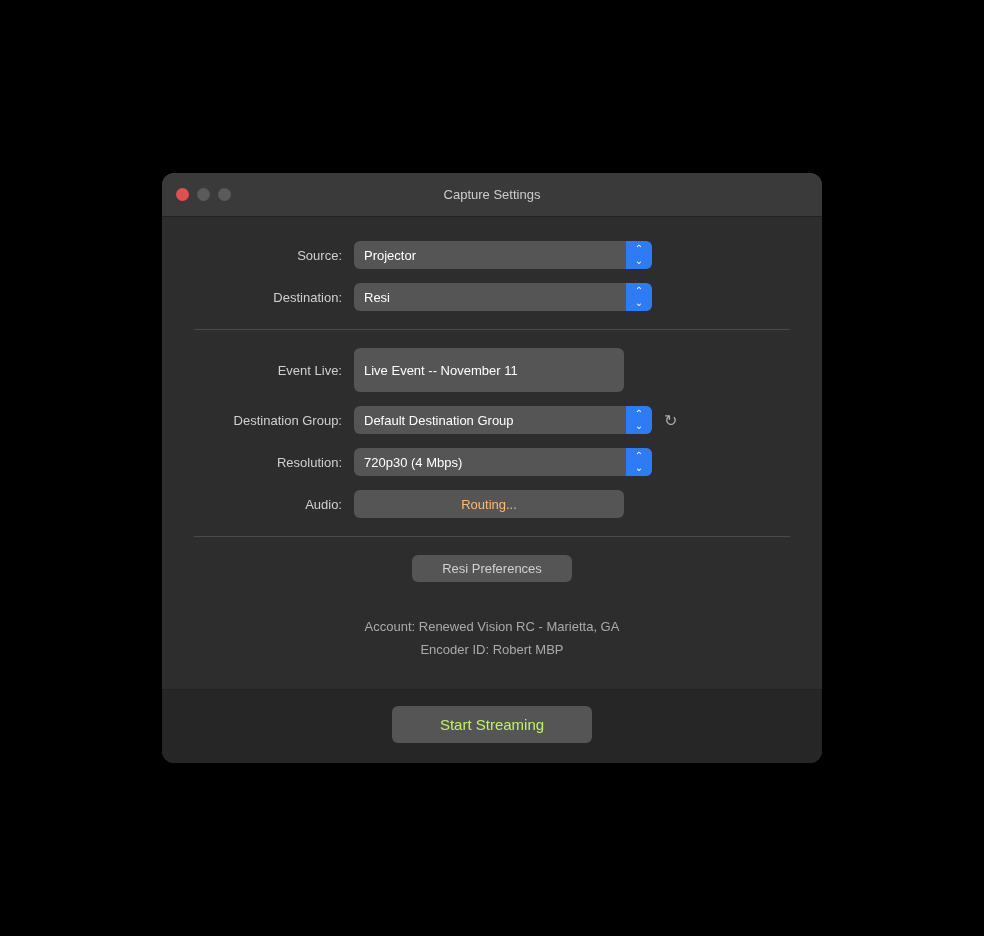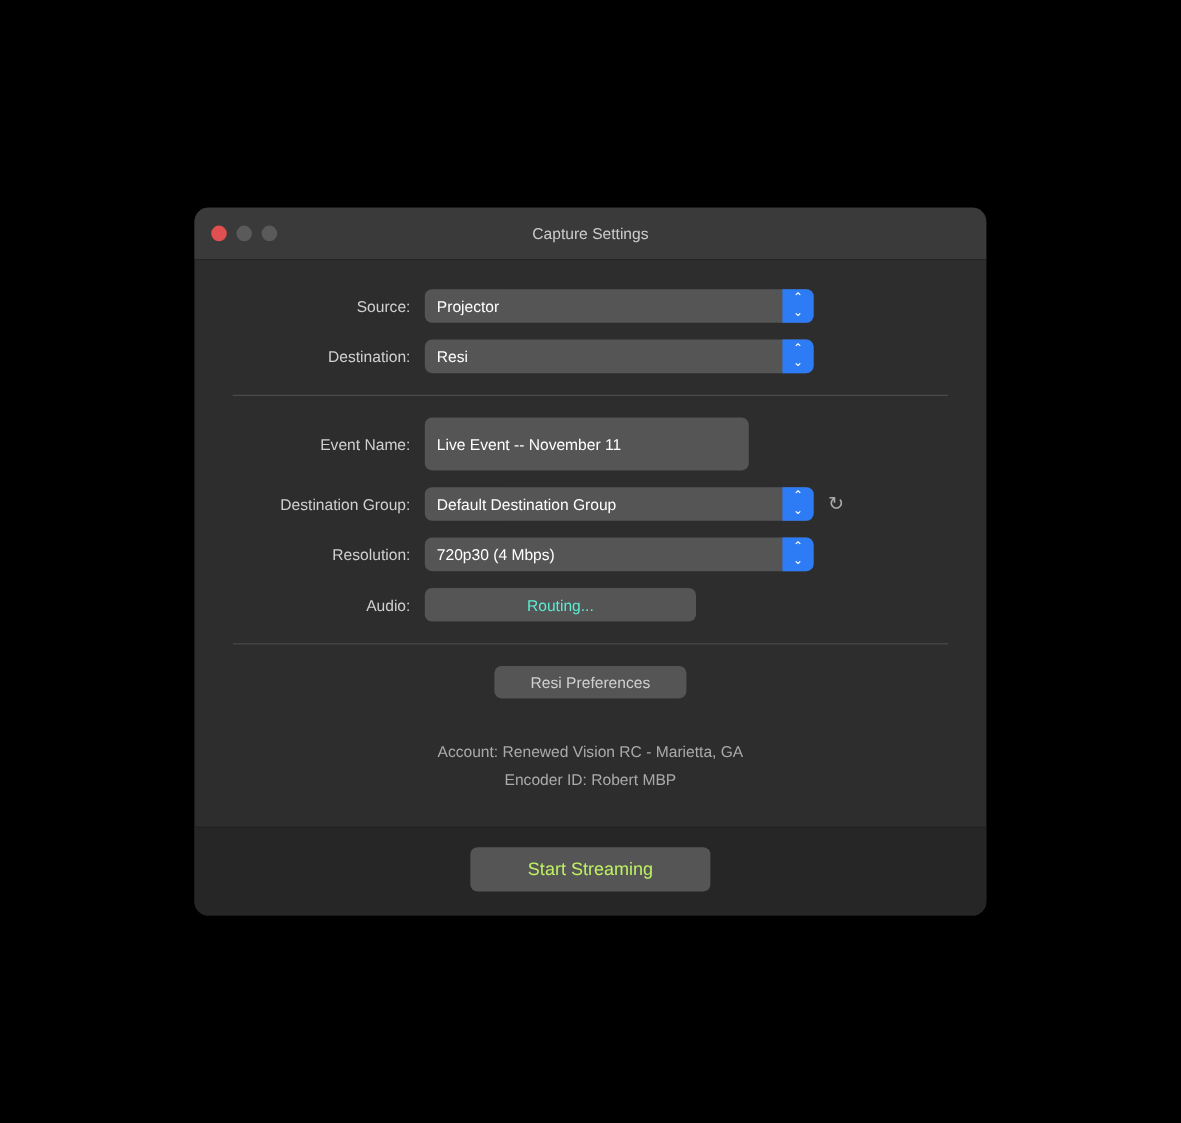--- a/index.html
+++ b/index.html
@@ -104,21 +104,21 @@
       appearance: none;
       -webkit-appearance: none;
       background: #555;
       color: #fff;
       border: none;
       border-radius: 6px;
       padding: 5px 30px 5px 10px;
       font-size: 13px;
       cursor: pointer;
       outline: none;
-      width: 324px;
+      width: 298px;
       height: 28px;
     }
 
     .select-arrow {
       position: absolute;
       right: 0;
       top: 0;
       bottom: 0;
       width: 26px;
       background: #2d7cf6;
@@ -152,27 +152,27 @@
       border-radius: 6px;
       padding: 5px 10px;
       font-size: 13px;
       width: 270px;
       height: 44px;
       outline: none;
     }
 
     .routing-btn {
       background: #555;
-      color: #5eead4;
+      color: #fdba74;
       border: none;
       border-radius: 6px;
       padding: 5px 20px;
       font-size: 13px;
       cursor: pointer;
-      width: 226px;
+      width: 270px;
       height: 28px;
       text-align: center;
     }
 
     .destination-group-row {
       display: flex;
       align-items: center;
       gap: 8px;
     }
 
@@ -266,21 +266,21 @@
           <option>YouTube</option>
           <option>Facebook</option>
         </select>
         <div class="select-arrow"></div>
       </div>
     </div>
 
     <div class="divider"></div>
 
     <div class="form-row">
-      <span class="form-label">Event Name:</span>
+      <span class="form-label">Event Live:</span>
       <input class="text-input" type="text" value="Live Event -- November 11" style="">
     </div>
 
     <div class="form-row">
       <span class="form-label">Destination Group:</span>
       <div class="destination-group-row">
         <div class="select-wrapper">
           <select>
             <option>Default Destination Group</option>
             <option>Group 1</option>

